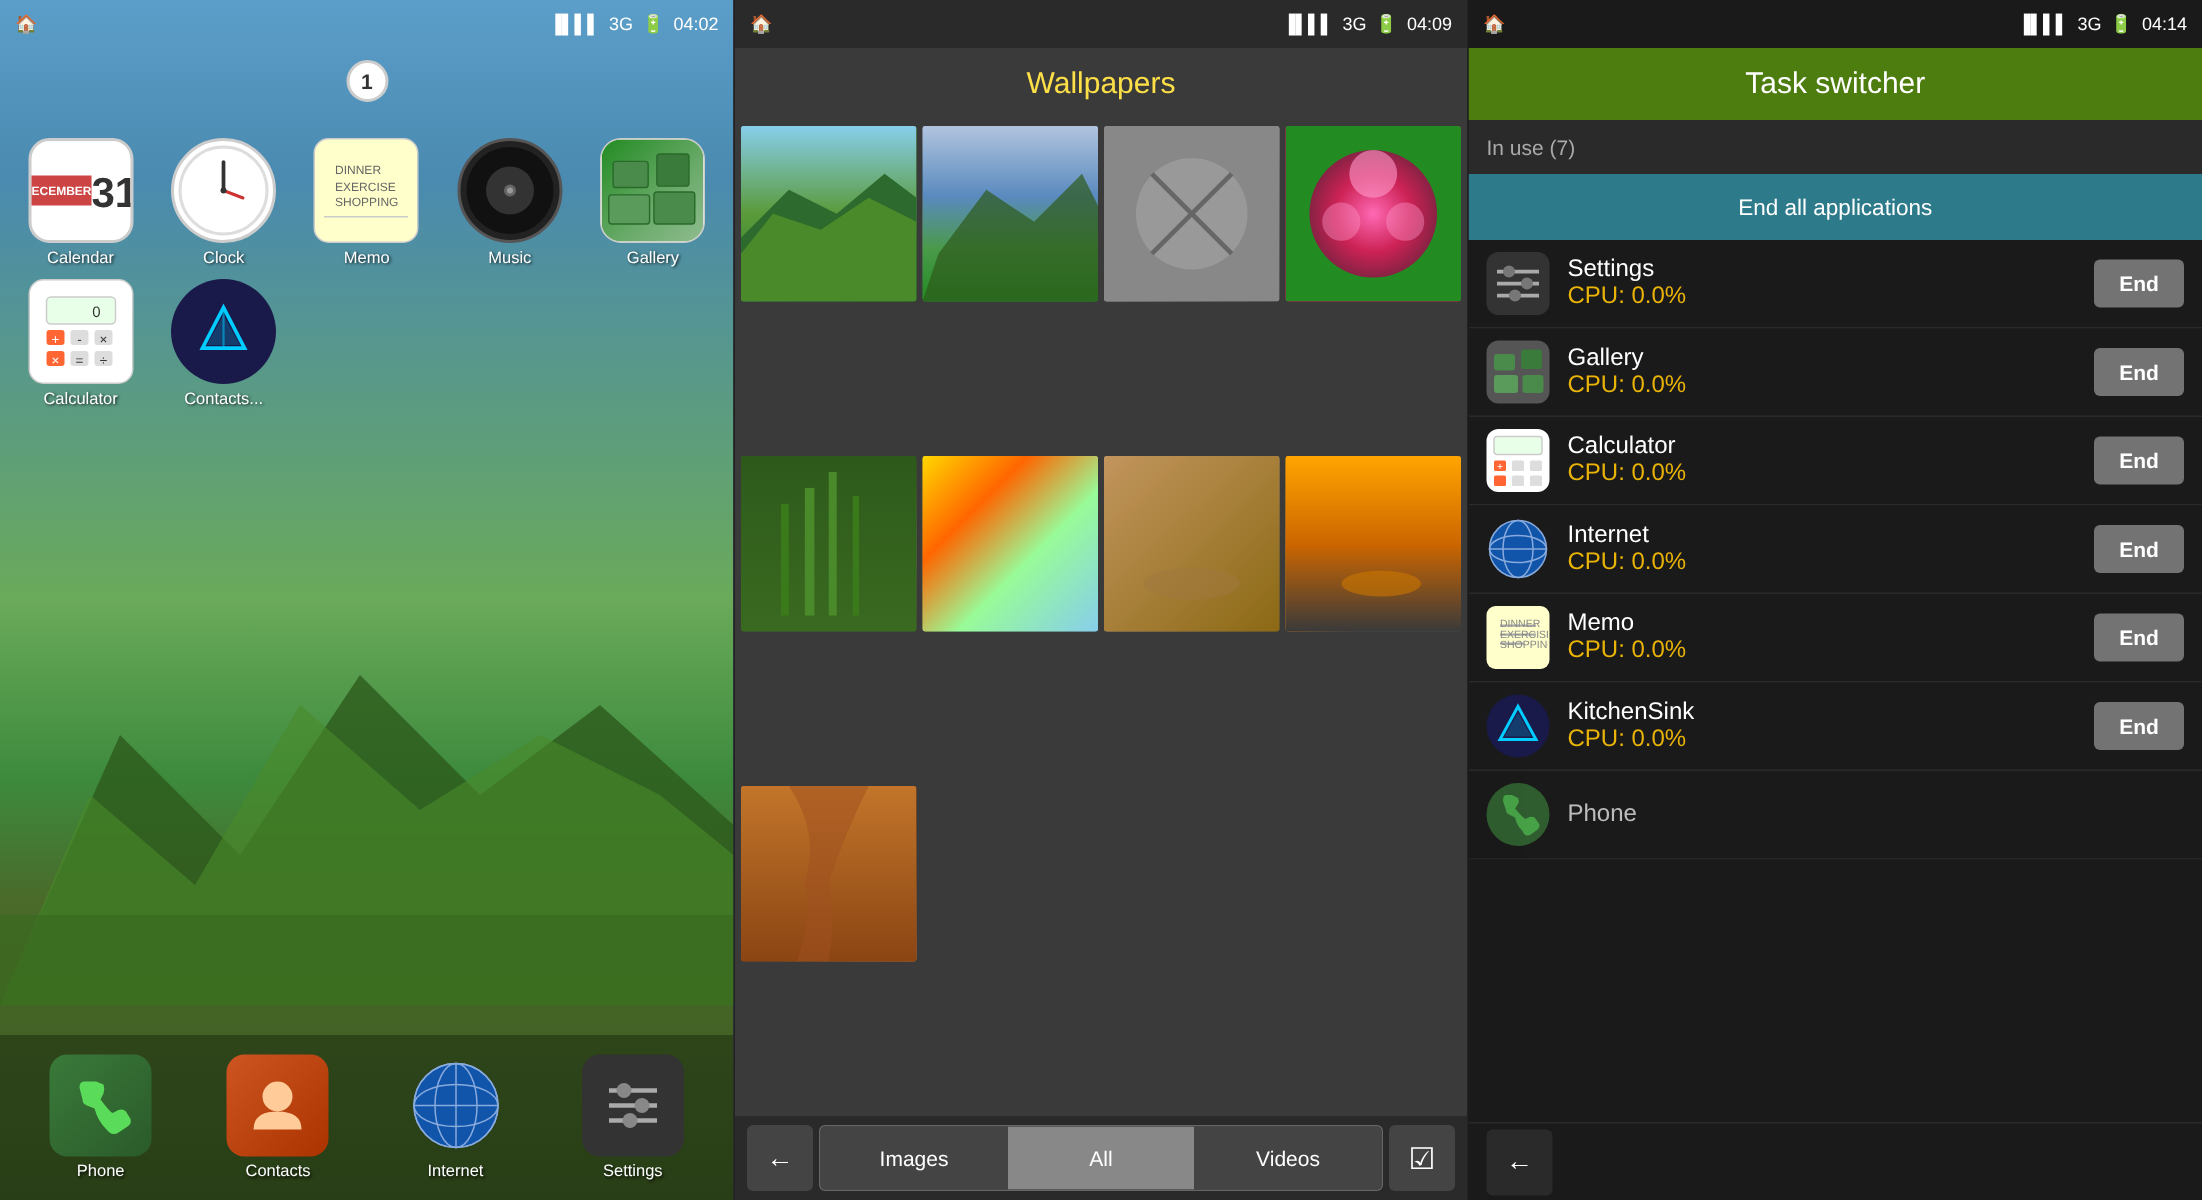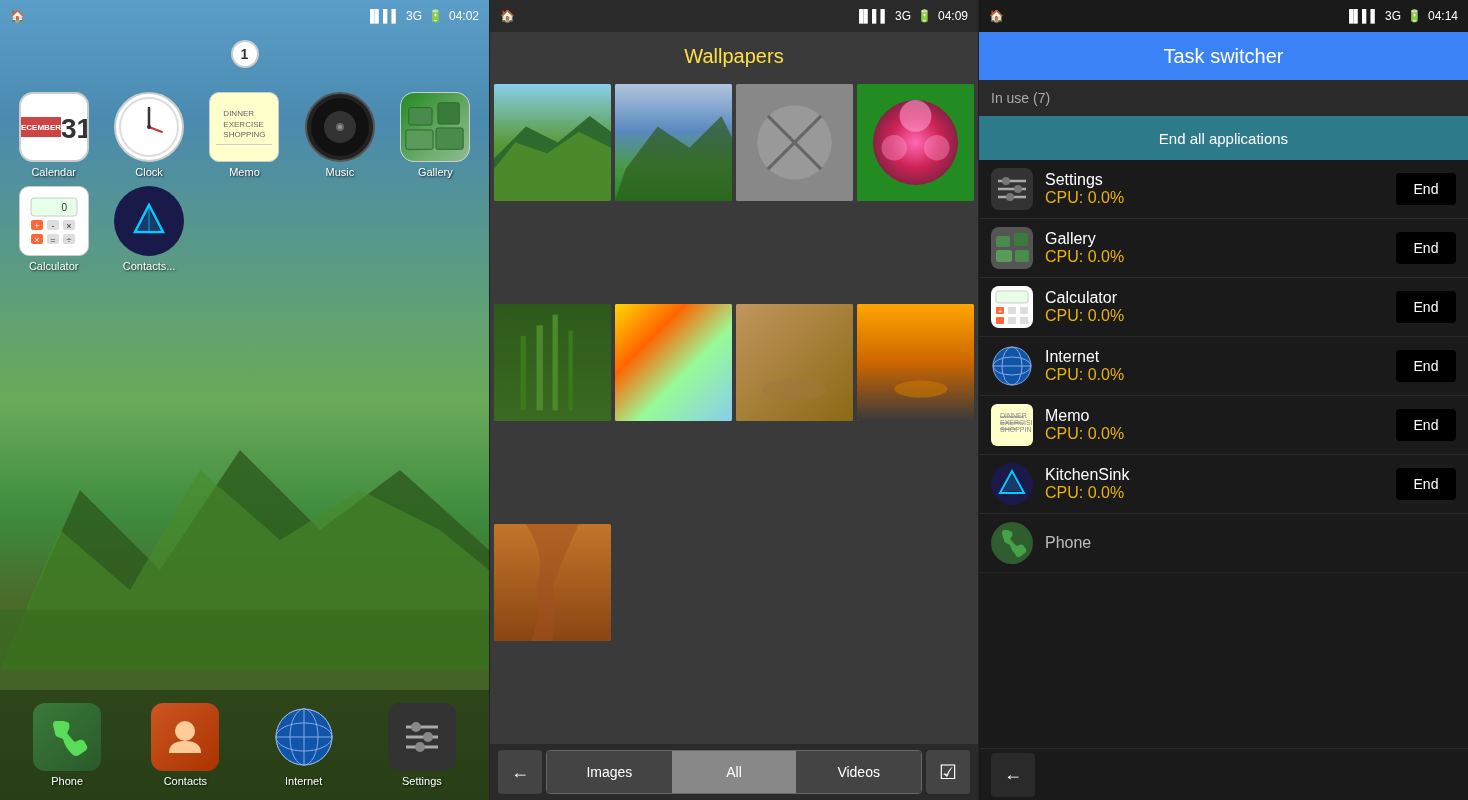--- a/index.html
+++ b/index.html
@@ -295,21 +295,21 @@
       background: #1a1a1a;
       height: 32px;
       display: flex;
       align-items: center;
       padding: 0 10px;
       color: white;
       font-size: 12px;
       gap: 6px;
     }
     #panel3 .p3-title {
-      background: #3b82f6;
+      background: #4d7c0f;
       height: 48px;
       display: flex;
       align-items: center;
       justify-content: center;
       color: white;
       font-size: 20px;
       font-weight: normal;
     }
     .in-use-bar {
       background: #2a2a2a;
@@ -358,28 +358,29 @@
     }
     .task-name {
       color: white;
       font-size: 16px;
     }
     .task-cpu {
       color: #eab308;
       font-size: 16px;
     }
     .task-end-btn {
-      background: #000000;
+      background: #737373;
       color: white;
       border: none;
       padding: 8px 16px;
       font-size: 14px;
       border-radius: 4px;
       cursor: pointer;
       min-width: 60px;
+      font-weight: bold;
     }
     .p3-bottom {
       height: 52px;
       background: #1a1a1a;
       border-top: 1px solid #2a2a2a;
       display: flex;
       align-items: center;
       padding: 0 12px;
     }
     .p3-back-btn {

